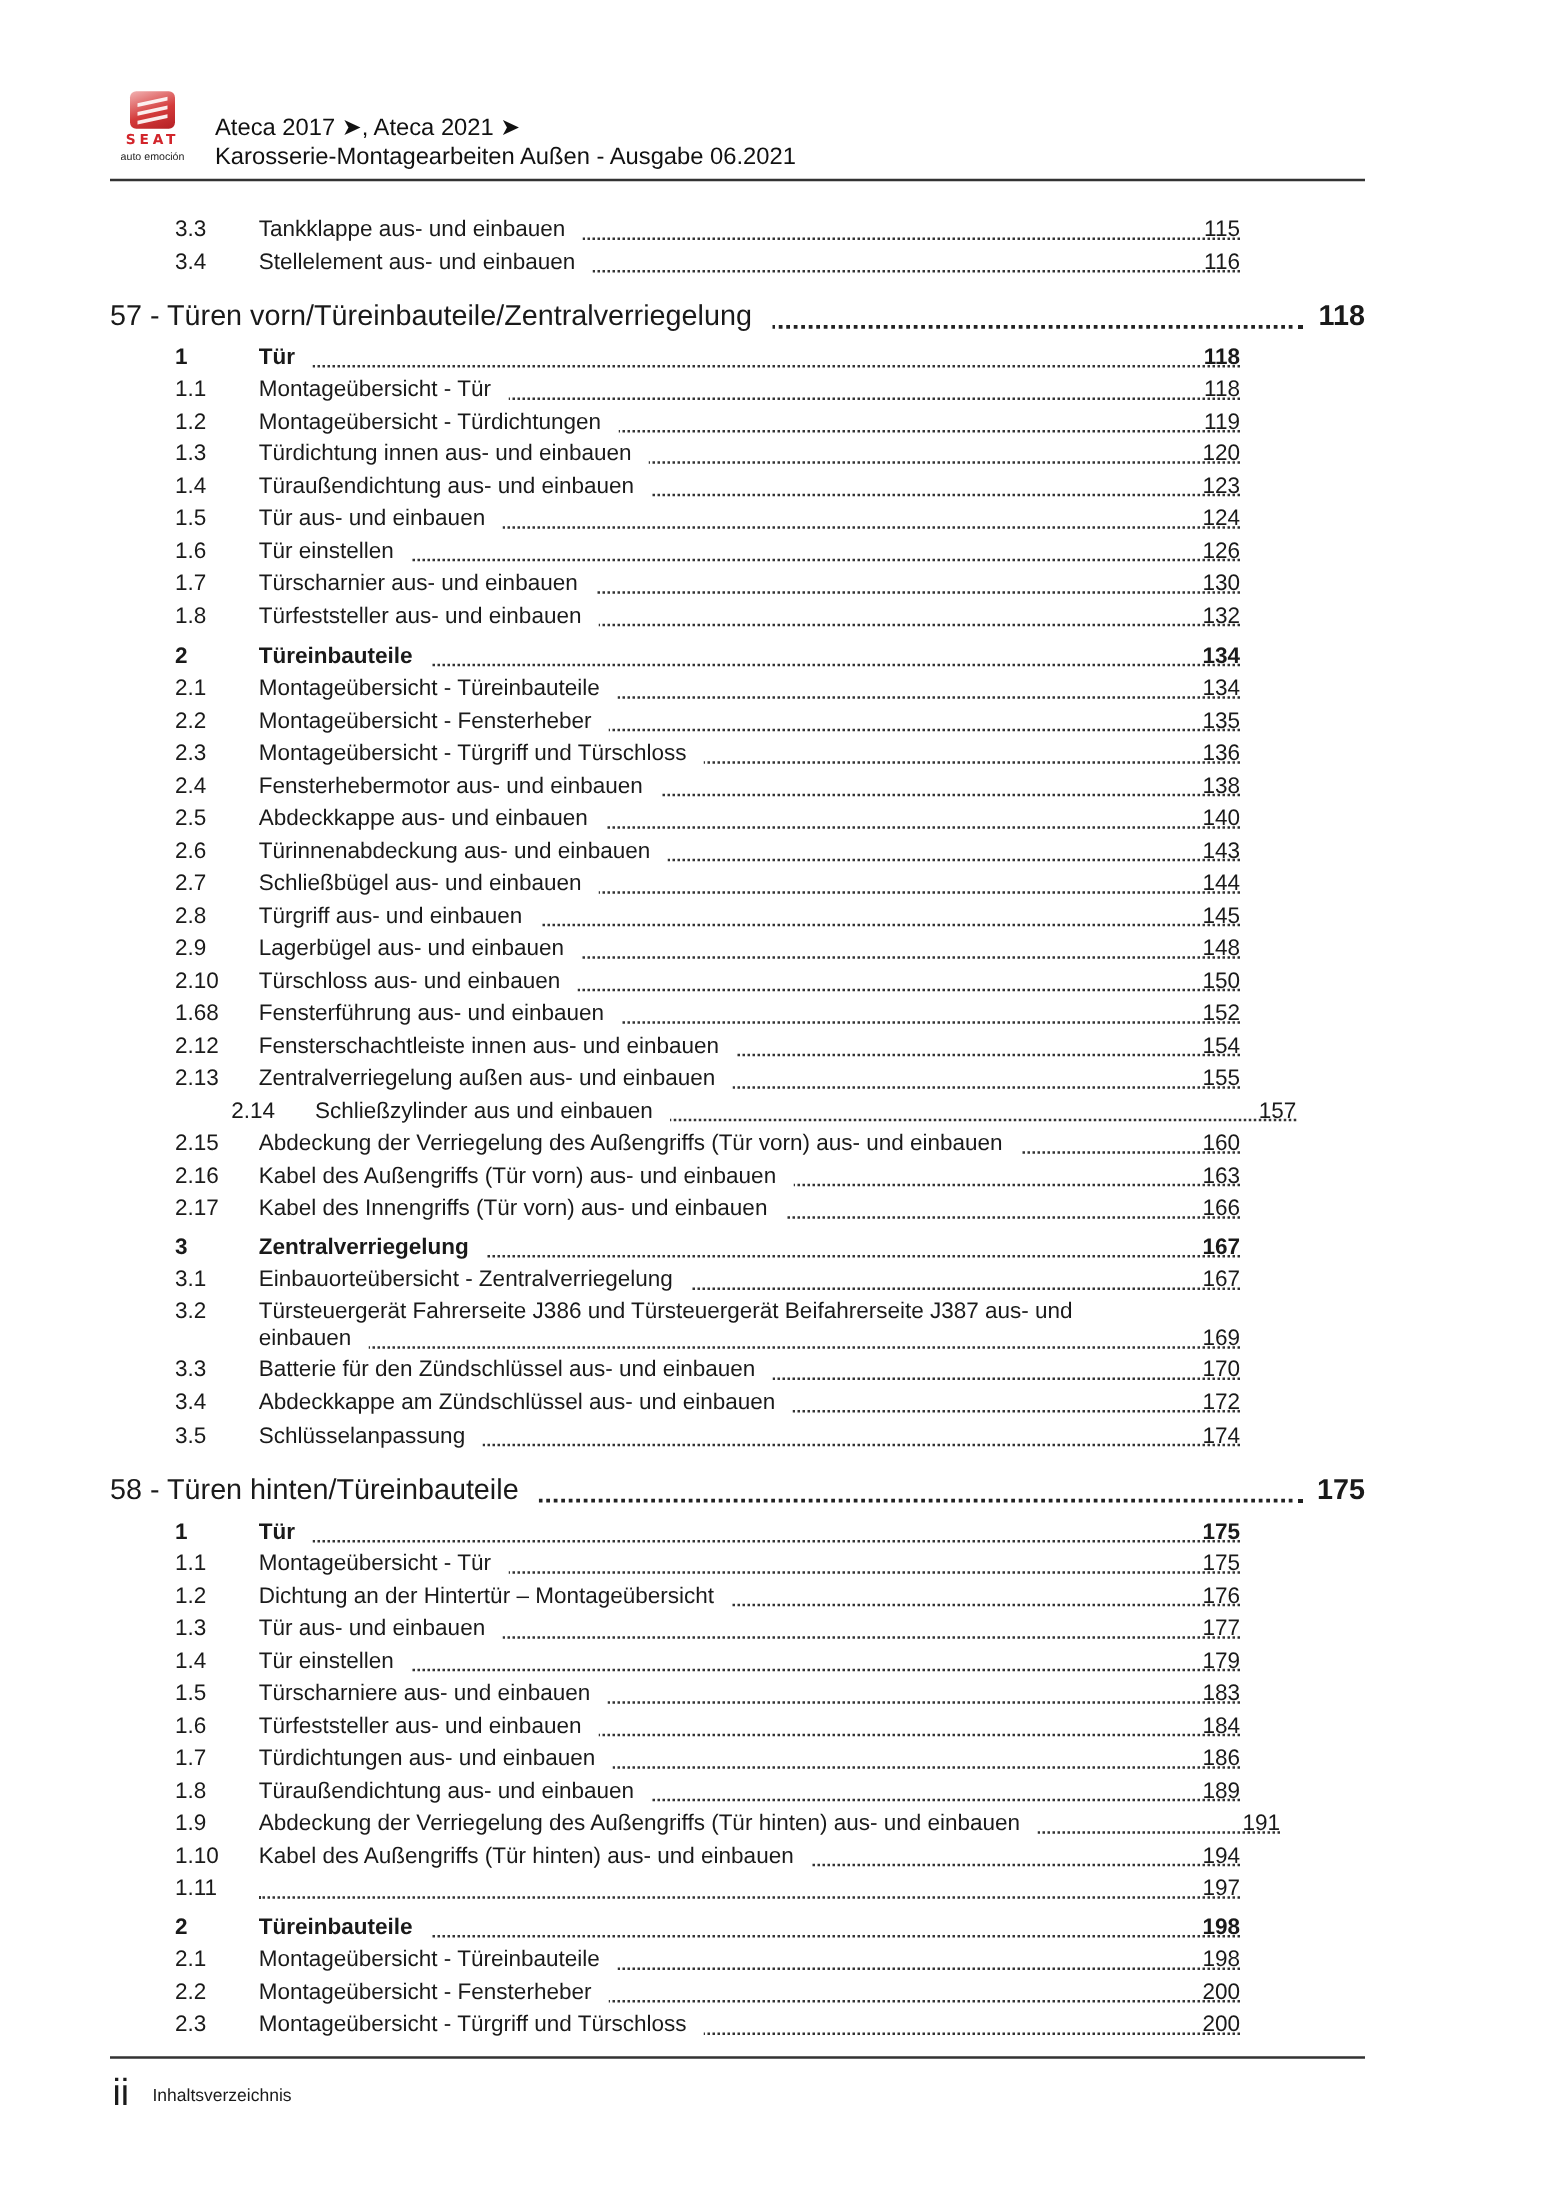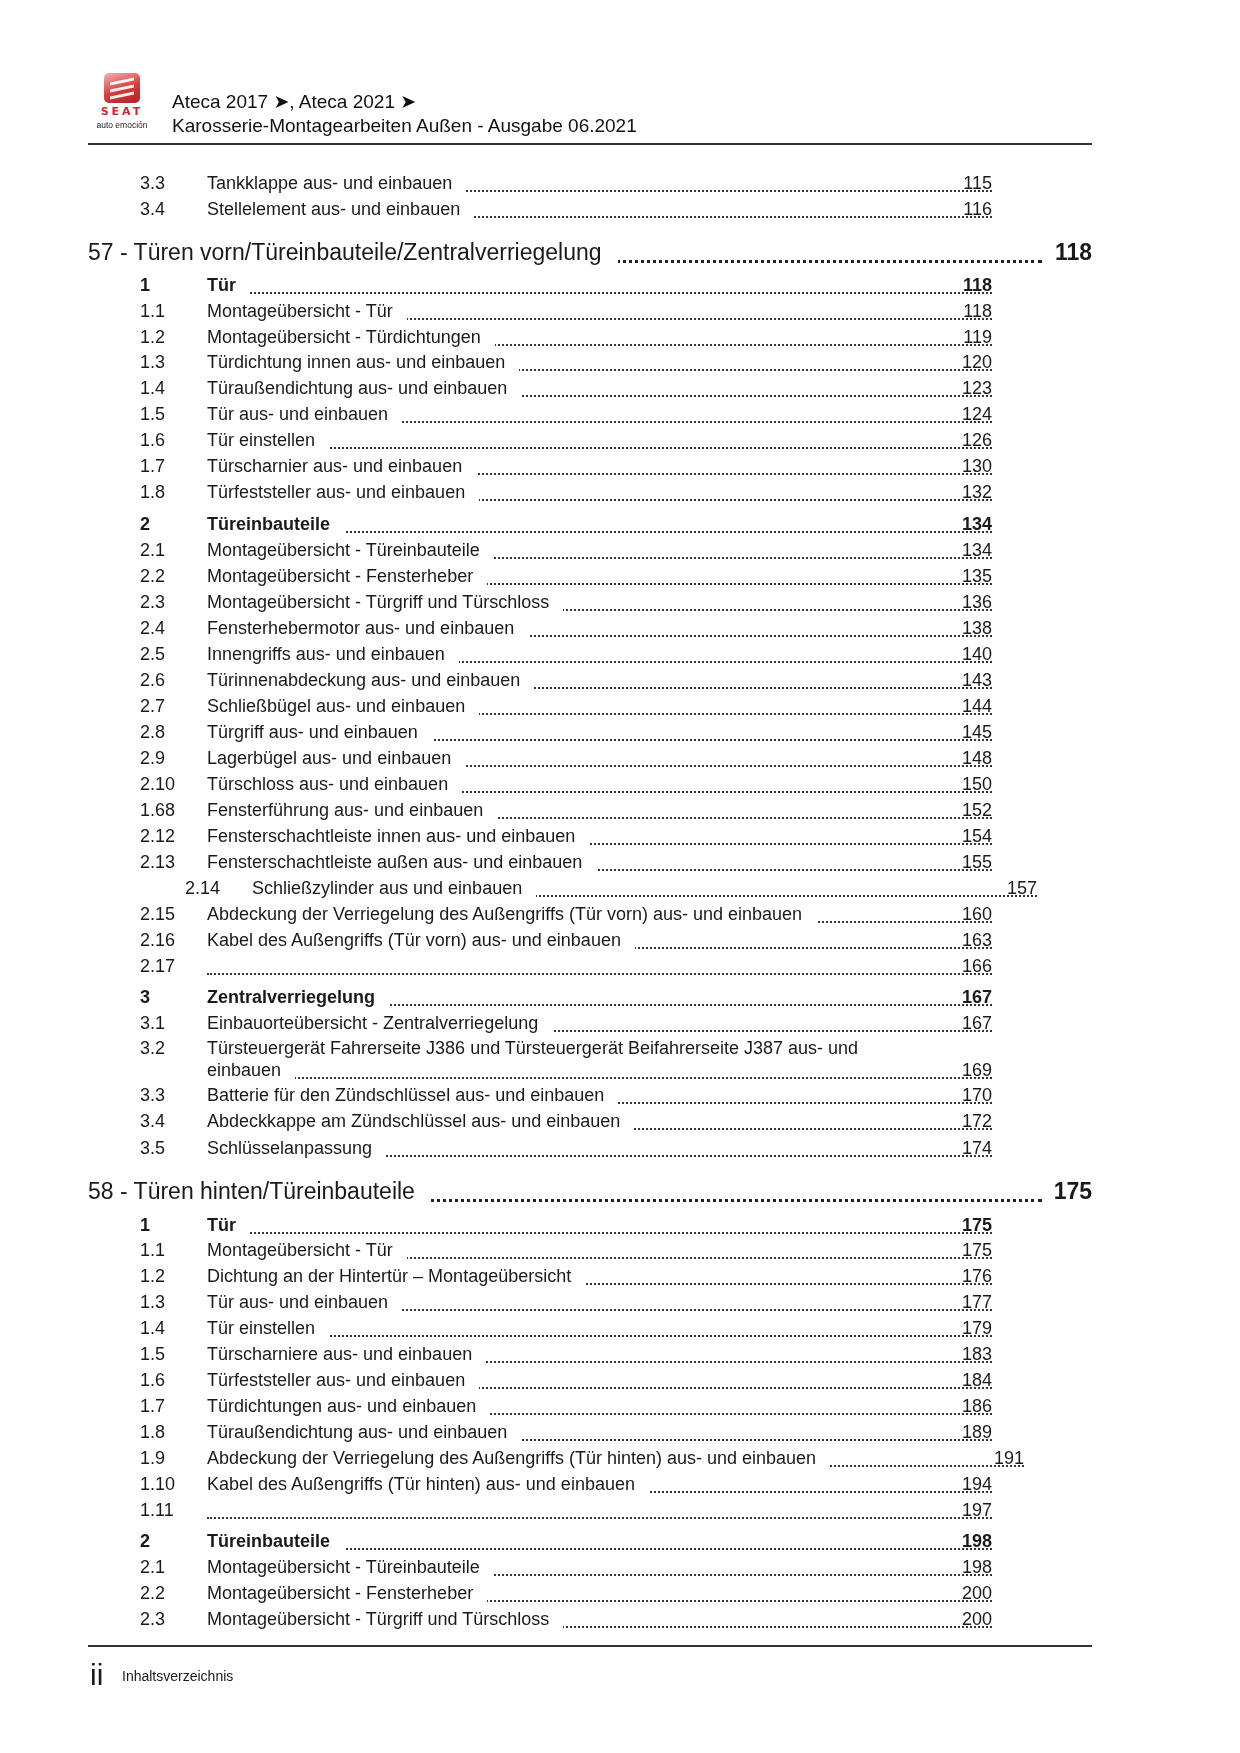--- a/index.html
+++ b/index.html
@@ -144,21 +144,21 @@
     </div>
     <div class="row" style="top: 618px;">
       <span class="num">2.4</span>
       <span class="dots"></span>
       <span class="txt"><span class="t">Fensterhebermotor aus- und einbauen</span></span>
       <span class="pg">138</span>
     </div>
     <div class="row" style="top: 644px;">
       <span class="num">2.5</span>
       <span class="dots"></span>
-      <span class="txt"><span class="t">Innengriffs aus- und einbauen</span></span>
+      <span class="txt"><span class="t">Abdeckkappe aus- und einbauen</span></span>
       <span class="pg">140</span>
     </div>
     <div class="row" style="top: 670px;">
       <span class="num">2.6</span>
       <span class="dots"></span>
       <span class="txt"><span class="t">Türinnenabdeckung aus- und einbauen</span></span>
       <span class="pg">143</span>
     </div>
     <div class="row" style="top: 696px;">
       <span class="num">2.7</span>
@@ -192,21 +192,21 @@
     </div>
     <div class="row" style="top: 826px;">
       <span class="num">2.12</span>
       <span class="dots"></span>
       <span class="txt"><span class="t">Fensterschachtleiste innen aus- und einbauen</span></span>
       <span class="pg">154</span>
     </div>
     <div class="row" style="top: 852px;">
       <span class="num">2.13</span>
       <span class="dots"></span>
-      <span class="txt"><span class="t">Fensterschachtleiste außen aus- und einbauen</span></span>
+      <span class="txt"><span class="t">Zentralverriegelung außen aus- und einbauen</span></span>
       <span class="pg">155</span>
     </div>
     <div class="row" style="top: 878px; margin-left: 45px;">
       <span class="num">2.14</span>
       <span class="dots"></span>
       <span class="txt"><span class="t">Schließzylinder aus und einbauen</span></span>
       <span class="pg">157</span>
     </div>
     <div class="row" style="top: 904px;">
       <span class="num">2.15</span>
@@ -216,20 +216,21 @@
     </div>
     <div class="row" style="top: 930px;">
       <span class="num">2.16</span>
       <span class="dots"></span>
       <span class="txt"><span class="t">Kabel des Außengriffs (Tür vorn) aus- und einbauen</span></span>
       <span class="pg">163</span>
     </div>
     <div class="row" style="top: 956px;">
       <span class="num">2.17</span>
       <span class="dots"></span>
+      <span class="txt"><span class="t">Kabel des Innengriffs (Tür vorn) aus- und einbauen</span></span>
       <span class="pg">166</span>
     </div>
     <div class="row bold" style="top: 987px;">
       <span class="num">3</span>
       <span class="dots"></span>
       <span class="txt"><span class="t">Zentralverriegelung</span></span>
       <span class="pg">167</span>
     </div>
     <div class="row" style="top: 1013px;">
       <span class="num">3.1</span>

